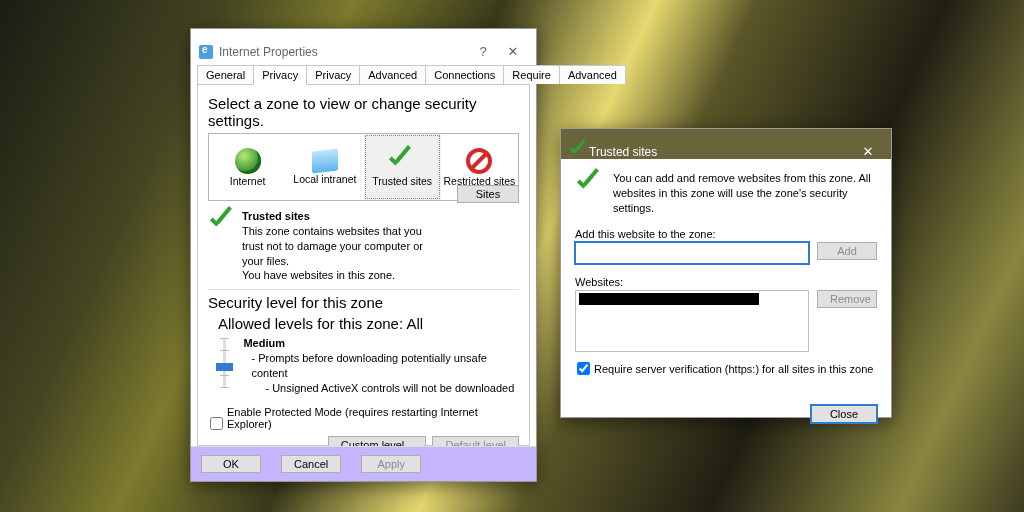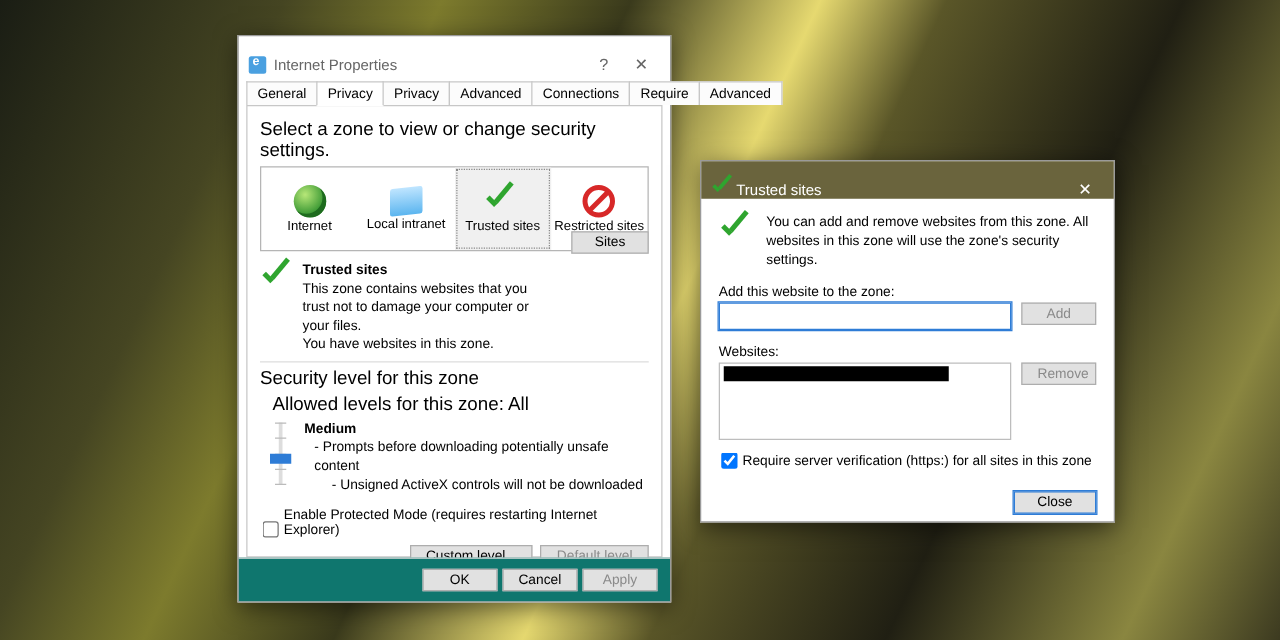--- a/index.html
+++ b/index.html
@@ -41,36 +41,36 @@
 .slwrap{display:flex;margin-top:4px}
 .slider{width:22px;display:flex;flex-direction:column;align-items:center;margin:2px 8px 0 6px}
 .slider .track{width:3px;height:50px;background:#ddd;position:relative}
 .slider .tick{position:absolute;left:-3px;width:9px;height:1px;background:#bbb}
 .slider .thumb{position:absolute;left:-7px;width:17px;height:8px;background:#2e7cd6}
 .leveltxt{font-size:11px;line-height:1.35}
 .leveltxt b{display:block}
 .cbrow{display:flex;align-items:flex-end;margin-top:10px;font-size:11px}
 .cbrow input{margin:0 4px 0 2px}
 .rowbtns{display:flex;justify-content:flex-end;gap:6px;margin-top:6px}
-.footer{position:absolute;left:0;right:0;bottom:0;padding:8px 10px;display:flex;justify-content:flex-end;gap:4px;background:#0f766e;border-top:1px solid #ddd}
+.footer{position:absolute;left:0;right:0;bottom:0;padding:8px 10px;display:flex;justify-content:flex-start;gap:20px;background:#c4b5fd;border-top:1px solid #ddd}
 
 .ts{left:560px;top:128px;width:330px;height:288px}
 .ts .titlebar{background:#6a643d;color:#fff;height:30px}
 .ts .titlebar .tbtn{color:#fff}
 .tsbody{padding:12px 14px 10px 14px}
 .tsmsg{display:flex;font-size:11px;line-height:1.35}
 .tsmsg .check{margin-right:8px;flex-shrink:0}
 .fld{margin-top:12px}
 .fld label{font-size:11px}
 .inrow{display:flex;gap:8px;margin-top:2px;align-items:flex-start}
 .inrow input[type=text]{flex:1;border:1px solid #2e7cd6;outline:1px solid #2e7cd6;height:18px;padding:1px 3px;font-family:inherit;font-size:12px}
 .inrow .btn{width:60px}
 .listbox{border:1px solid #bdbdbd;height:56px;background:#fff;padding:2px 3px;overflow:hidden}
 .listbox .item{background:#000;color:#000;width:180px;height:12px}
-.tsfoot{display:flex;justify-content:flex-end;margin-top:18px}
+.tsfoot{display:flex;justify-content:flex-end;margin-top:30px}
 .closebtn{border:1px solid #2e7cd6;outline:1px solid #2e7cd6;padding:2px 18px}
 </style>
 </head>
 <body>
 
 <div class="win prop">
   <div class="titlebar">
     <span class="iicon"></span>
     <span>Internet Properties</span>
     <span class="tgap"></span>

